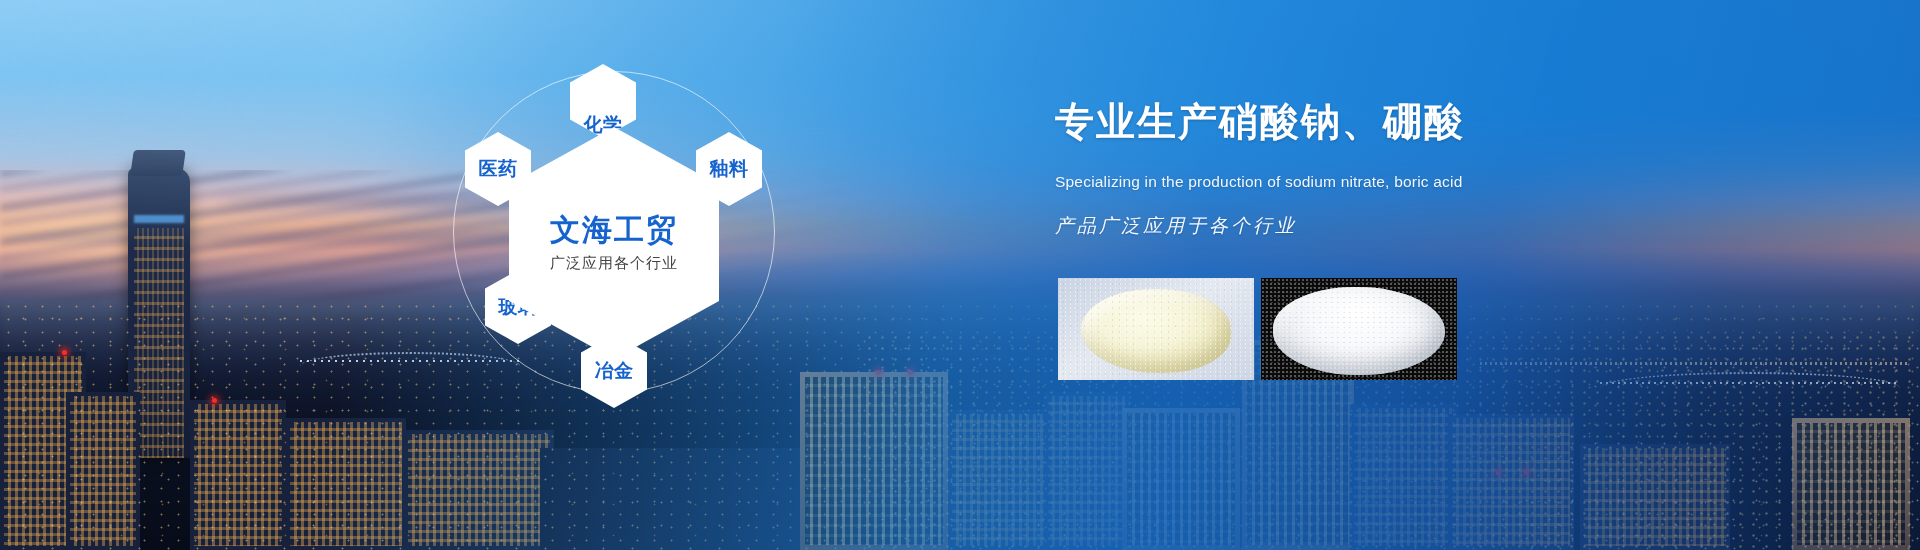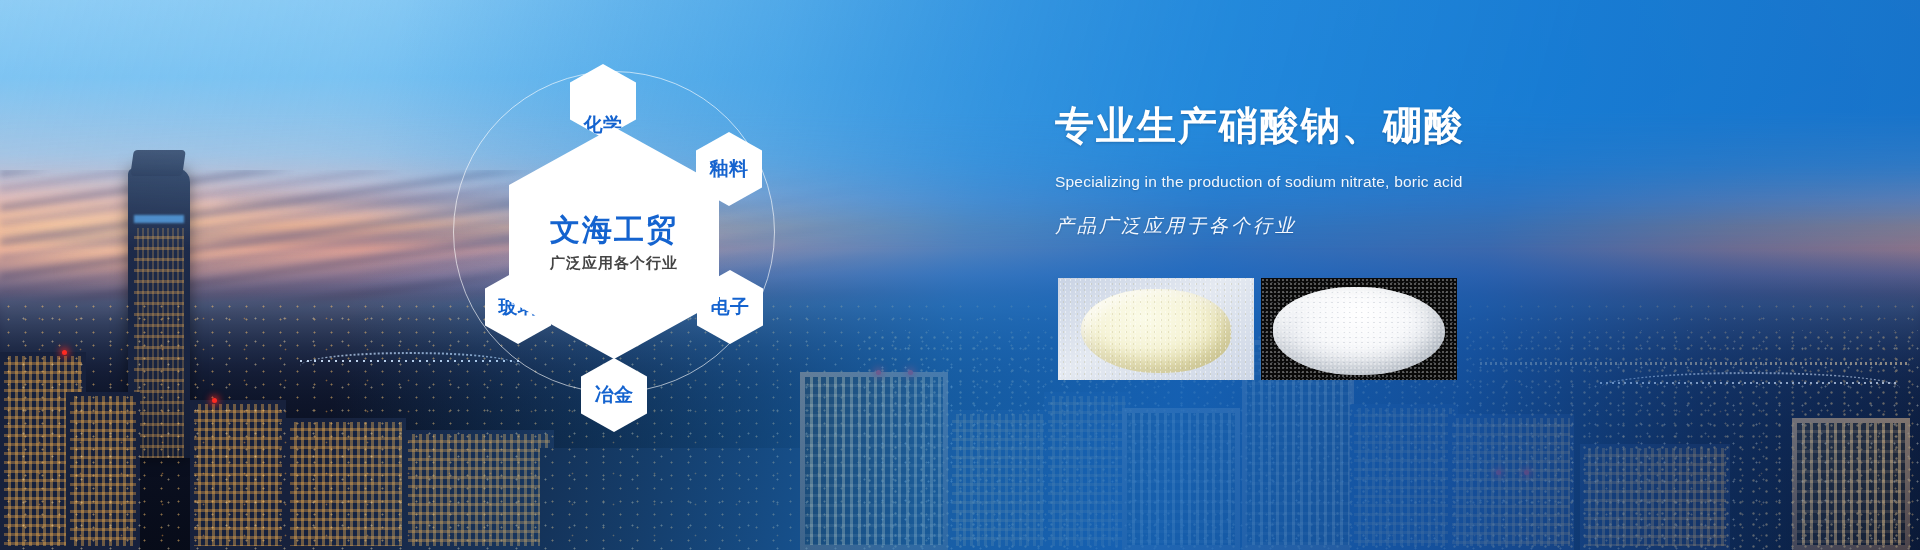--- a/index.html
+++ b/index.html
@@ -220,29 +220,30 @@
   .hex-center{
     left:50%; top:50%;
     width:210px; height:232px; margin-left:-105px; margin-top:-105px;
     flex-direction:column;
   }
   .hc-title{
     font-size:30px; font-weight:bold; color:#1463cf; letter-spacing:2px;
     line-height:1.1;
   }
   .hc-sub{
-    font-size:15px; color:#444; letter-spacing:1px; margin-top:8px;font-weight:bold;
+    font-size:15px; color:#444; letter-spacing:1px; margin-top:8px;
   }
 
   
   .right-text{ position:absolute; left:1055px; top:104px; width:820px; }
   .rt-h1{
     font-size:39px; font-weight:bold; color:#ffffff;
     letter-spacing:2px; line-height:1.12;
     text-shadow:0 1px 3px rgba(10,40,80,.30);
+    font-family:Liberation Mono, monospace;
   }
   .rt-h2{
     margin-top:25px;
     font-size:15.5px; color:#f2f7fd; letter-spacing:.2px;
     text-shadow:0 1px 2px rgba(10,40,80,.25);
   }
   .rt-h3{
     margin-top:22px;
     font-size:19px; color:#f4f8fe; letter-spacing:3px;
     font-family:"Liberation Serif","DejaVu Serif",serif;
@@ -340,32 +341,32 @@
     <div class="ring"></div>
 
     <div class="hex hex-sm" style="left:146px;top:42px;align-items:flex-end;">
       <span>化学</span>
     </div>
 
     <div class="hex hex-sm" style="left:272px;top:110px;">
       <span>釉料</span>
     </div>
 
-    <div class="hex hex-sm" style="left:273px;top:248px;">
-      <span>电子</span>
-    </div>
-
-    <div class="hex hex-sm" style="left:157px;top:336px;">
+
+    <div class="hex hex-sm" style="left:157px;top:312px;">
       <span>冶金</span>
     </div>
 
     <div class="hex hex-sm" style="left:41px;top:248px;margin-left:20px;">
       <span>玻璃</span>
     </div>
 
+    <div class="hex hex-sm" style="left:41px;top:110px;">
+      <span>医药</span>
+    </div>
 
     <div class="hex hex-center">
       <div class="hc-title">文海工贸</div>
       <div class="hc-sub">广泛应用各个行业</div>
     </div>
   </div>
 
   <div class="right-text">
     <div class="rt-h1">专业生产硝酸钠、硼酸</div>
     <div class="rt-h2">Specializing in the production of sodium nitrate, boric acid</div>

